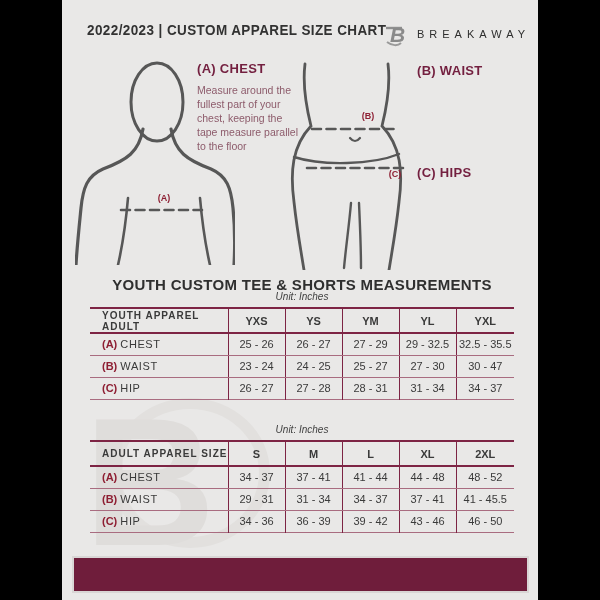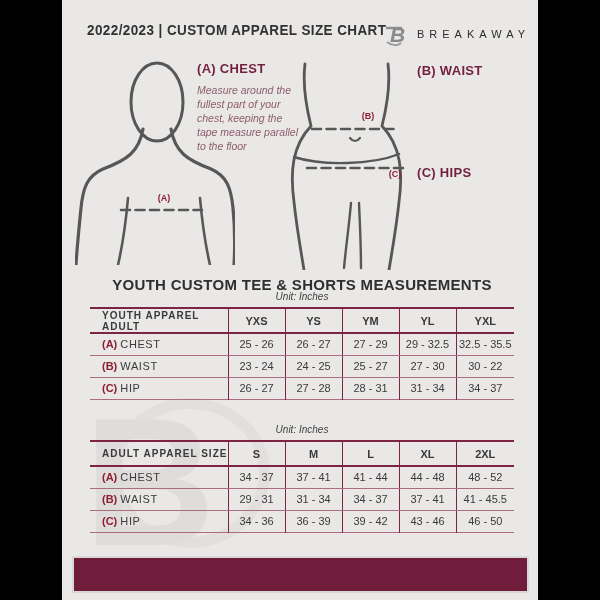--- a/index.html
+++ b/index.html
@@ -13,21 +13,21 @@
   .brand{position:absolute;top:21px;right:13px;display:flex;align-items:center;gap:8px;}
   .brand-name{font-size:11px;font-weight:normal;color:#2e2e2e;letter-spacing:5px;margin-right:-5px;}
 
   
   .fig{position:absolute;}
   .fig path,.fig ellipse{fill:none;stroke:#575757;stroke-linecap:round;}
   .dash{stroke:#8e1f33;stroke-width:2.6;stroke-dasharray:9 5.5;fill:none;}
   .marker{position:absolute;font-size:9px;font-weight:bold;color:#8e1f33;width:24px;text-align:center;}
 
   .guide-h{position:absolute;font-size:13px;font-weight:bold;color:#731f3f;letter-spacing:.3px;}
-  .guide-t{position:absolute;font-size:10.5px;line-height:1.33;font-style:italic;color:#8d5b6b;white-space:pre-line;}
+  .guide-t{position:absolute;font-size:10.5px;line-height:1.33;color:#8d5b6b;white-space:pre-line;}
 
   
   .tbl-title{position:absolute;width:424px;left:28px;text-align:center;font-size:15px;font-weight:bold;color:#2f2f2f;letter-spacing:.3px;}
   .tbl-unit{position:absolute;width:424px;left:28px;text-align:center;font-size:10px;font-style:italic;color:#3f3f3f;}
   table.size{position:absolute;left:28px;width:424px;border-collapse:collapse;table-layout:fixed;
     border-top:2px solid #7d2444;border-bottom:1.5px solid #a96c80;background:transparent;}
   table.size th,table.size td{background:transparent;padding:0;height:22px;font-size:11px;color:#3a3a3a;text-align:center;vertical-align:middle;}
   table.size thead th{height:25px;border-bottom:2.5px solid #7d2444;font-weight:bold;}
   table.size thead th.lbl{font-weight:600;font-size:10px;letter-spacing:1px;}
   table.size tbody td{border-bottom:1.5px solid #a96c80;text-align:center;}
@@ -130,21 +130,21 @@
             <td>27 - 29</td>
             <td>29 - 32.5</td>
             <td>32.5 - 35.5</td>
           </tr>
           <tr>
             <td class="lbl"><span class="pfx">(B)</span> <span class="rlbl">WAIST</span></td>
             <td>23 - 24</td>
             <td>24 - 25</td>
             <td>25 - 27</td>
             <td>27 - 30</td>
-            <td>30 - 22</td>
+            <td>30 - 47</td>
           </tr>
           <tr>
             <td class="lbl"><span class="pfx">(C)</span> <span class="rlbl">HIP</span></td>
             <td>26 - 27</td>
             <td>27 - 28</td>
             <td>28 - 31</td>
             <td>31 - 34</td>
             <td>34 - 37</td>
           </tr>
         </tbody>

